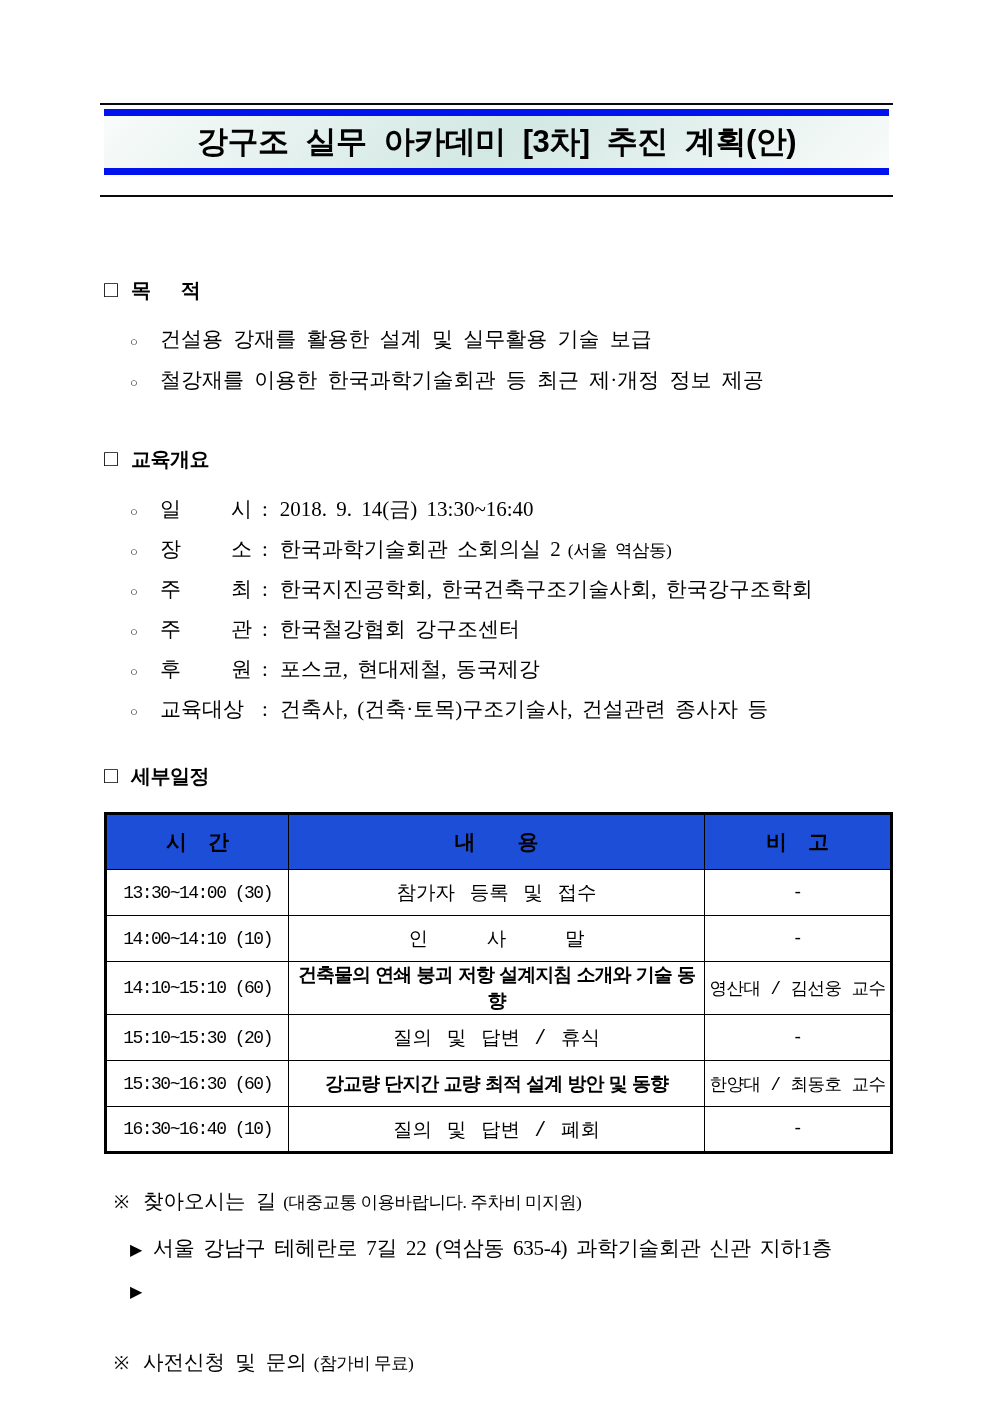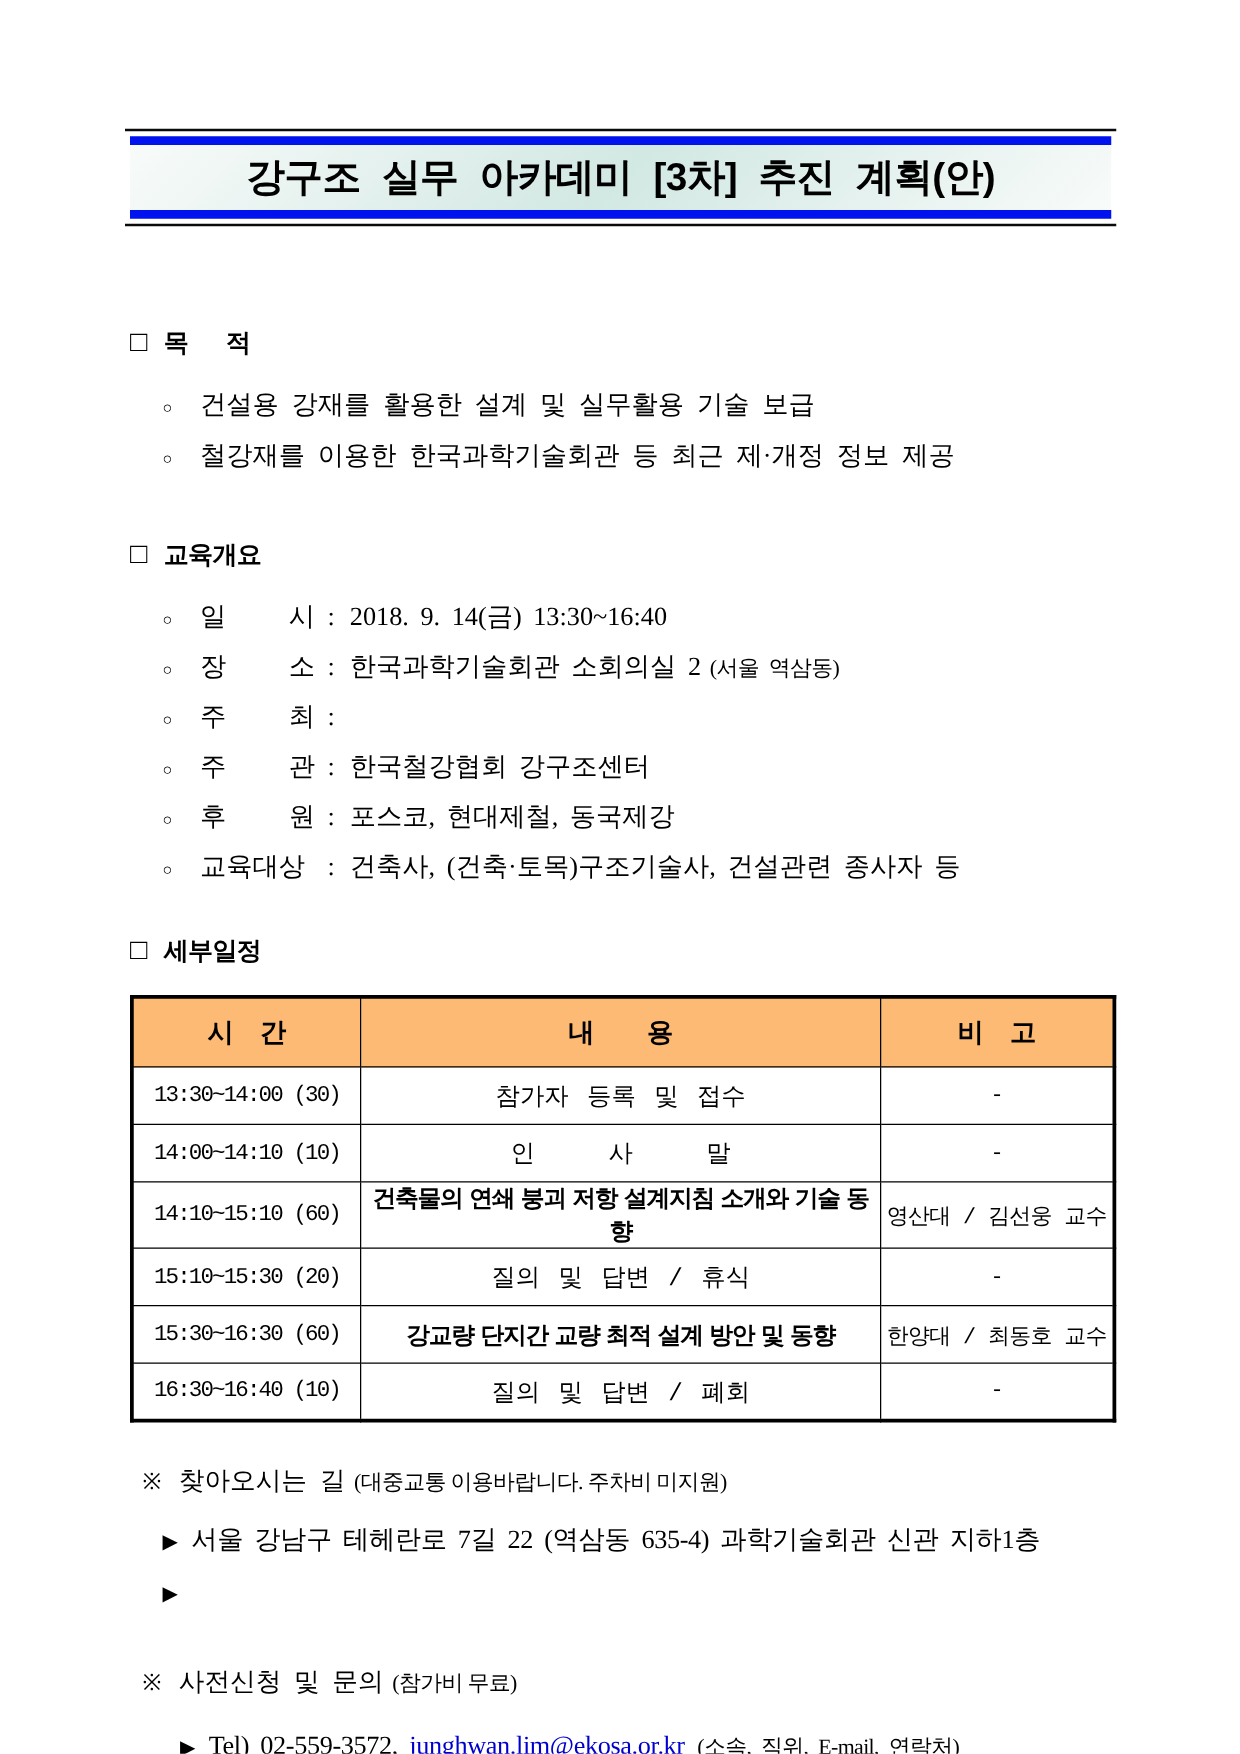--- a/index.html
+++ b/index.html
@@ -8,21 +8,21 @@
     width:992px; height:1403px; margin:0 auto; overflow:hidden;
     font-family:"Liberation Serif","DejaVu Serif",serif; color:#000;
   }
   .page { padding:0 99px 0 100px; }
 
   
   .banner-wrap {
     margin-top:103px;
     border-top:2px solid #0a0a0a;
     border-bottom:2px solid #0a0a0a;
-    padding:4px 4px 4px 4px;
+    padding:4px 4px 20px 4px;
   }
   .banner {
     border-top:7px solid #0013ee;
     border-bottom:7px solid #0013ee;
     background:linear-gradient(135deg,#f8fbfa 0%,#d2e8e3 50%,#f8fbfa 100%);
     text-align:center;
   }
   .banner-title {
     font-family:"Liberation Sans","DejaVu Sans",sans-serif;
     font-weight:bold; font-size:31px; line-height:52px;
@@ -57,21 +57,21 @@
 
   
   table.schedule {
     width:100%; margin-top:22px; border-collapse:collapse;
     border:3px solid #000;
   }
   table.schedule th, table.schedule td {
     border:1px solid #000; text-align:center; vertical-align:middle;font-family:Liberation Mono, monospace;
   }
   table.schedule th {
-    height:56px; background:#fdba74;
+    height:56px; background:#1d4ed8;
     font-family:"Liberation Serif","DejaVu Serif",serif;
     font-weight:bold; font-size:21px; white-space:pre;
   }
   table.schedule td { height:46px; }
   td.c-time { font-size:18px; letter-spacing:-1.5px; }
   td.c-content { font-size:19.5px; white-space:pre-wrap; word-spacing:3px; }
   tr.bold td.c-content {
     font-family:"Liberation Sans","DejaVu Sans",sans-serif;
     font-weight:bold; font-size:19px; letter-spacing:-1px; word-spacing:1px;
   }
@@ -133,20 +133,21 @@
         <span class="bullet">○</span>
         <span class="lbl">장 소</span>
         <span class="colon">:</span>
         <span>한국과학기술회관 소회의실 2</span>
         <span class="small-note">(서울 역삼동)</span>
       </div>
       <div class="ov-item">
         <span class="bullet">○</span>
         <span class="lbl">주 최</span>
         <span class="colon">:</span>
+        <span>한국지진공학회, 한국건축구조기술사회, 한국강구조학회</span>
       </div>
       <div class="ov-item">
         <span class="bullet">○</span>
         <span class="lbl">주 관</span>
         <span class="colon">:</span>
         <span>한국철강협회 강구조센터</span>
       </div>
       <div class="ov-item">
         <span class="bullet">○</span>
         <span class="lbl">후 원</span>

